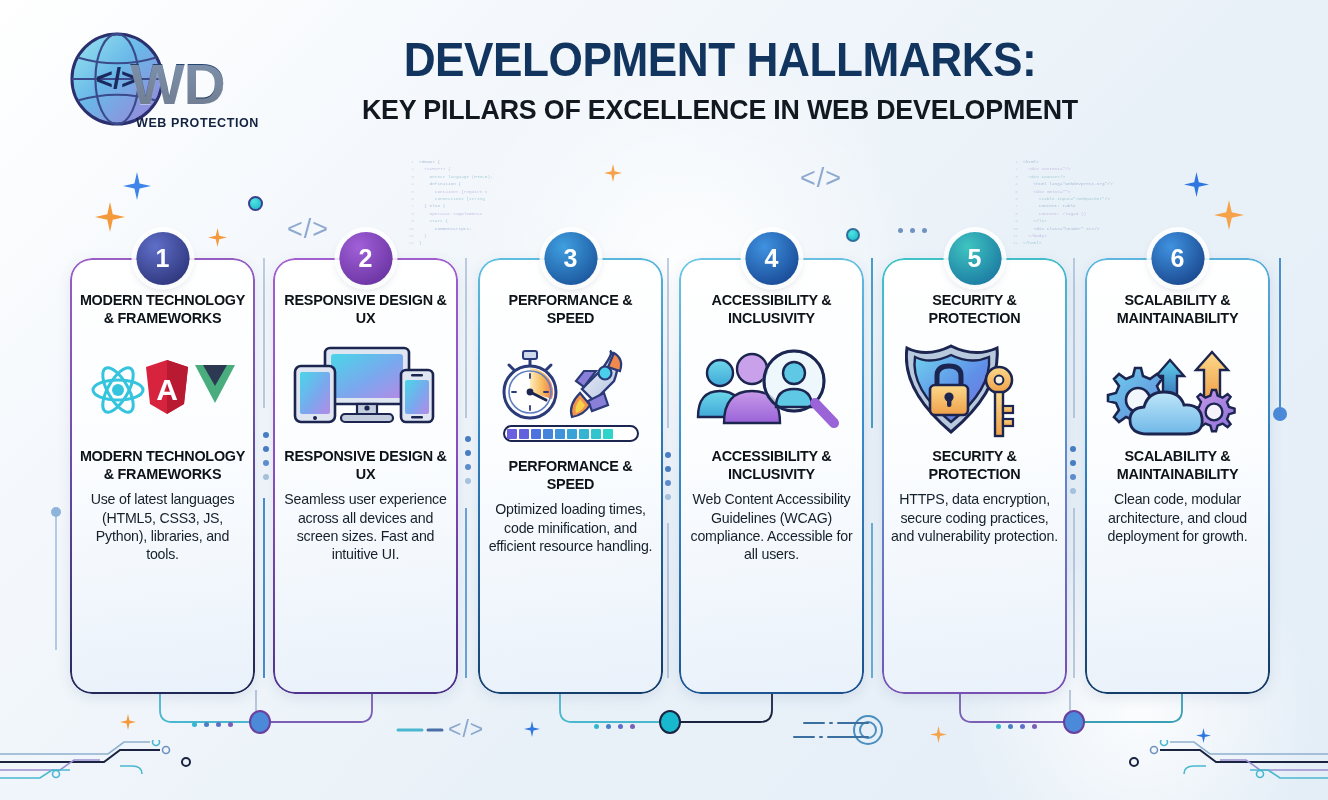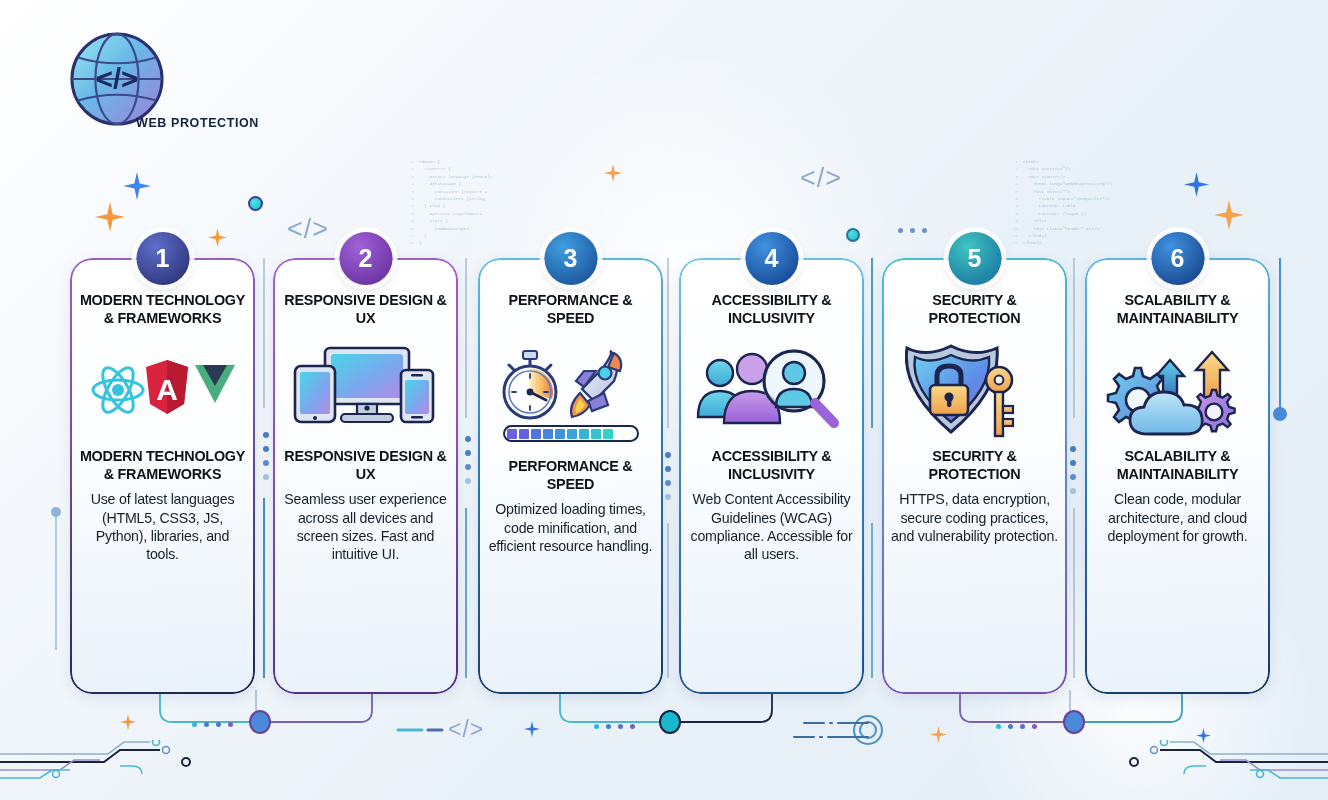--- a/index.html
+++ b/index.html
@@ -393,21 +393,26 @@
             <stop offset="100%" stop-color="#a07fd8"></stop>
           </linearGradient>
         </defs>
         <circle cx="50" cy="50" r="46" fill="url(#gl)" stroke="#2b2f6e" stroke-width="3"></circle>
         <ellipse cx="50" cy="50" rx="22" ry="46" fill="none" stroke="#3a4a8a" stroke-width="2.2"></ellipse>
         <line x1="4" y1="50" x2="96" y2="50" stroke="#3a4a8a" stroke-width="2.2"></line>
         <path d="M10 28 Q50 40 90 28" fill="none" stroke="#3a4a8a" stroke-width="2"></path>
         <path d="M10 72 Q50 60 90 72" fill="none" stroke="#3a4a8a" stroke-width="2"></path>
         <text x="50" y="60" text-anchor="middle" font-family="Liberation Sans, sans-serif" font-size="30" font-weight="bold" fill="#1b2a5e">&lt;/&gt;</text>
       </svg>
+      <div class="logo-wd">WD</div>
       <div class="logo-sub">WEB PROTECTION</div>
+    </div>
+    <div class="title-wrap">
+      <div class="title-main">DEVELOPMENT HALLMARKS:</div>
+      <div class="title-sub">KEY PILLARS OF EXCELLENCE IN WEB DEVELOPMENT</div>
     </div>
   </div>
 
   <div class="cards">
 
     <div class="card" style="left:70px; --bord:linear-gradient(170deg,#9b5fc4 0%,#6f4fae 40%,#1b2550 100%);">
       <div class="card-num" style="background:radial-gradient(circle at 36% 28%,#5f6ec8,#232a6b);">1</div>
       <div class="card-title">MODERN TECHNOLOGY &amp; FRAMEWORKS</div>
       <div class="card-art">
         <svg width="160" height="66" viewBox="0 0 160 66">

